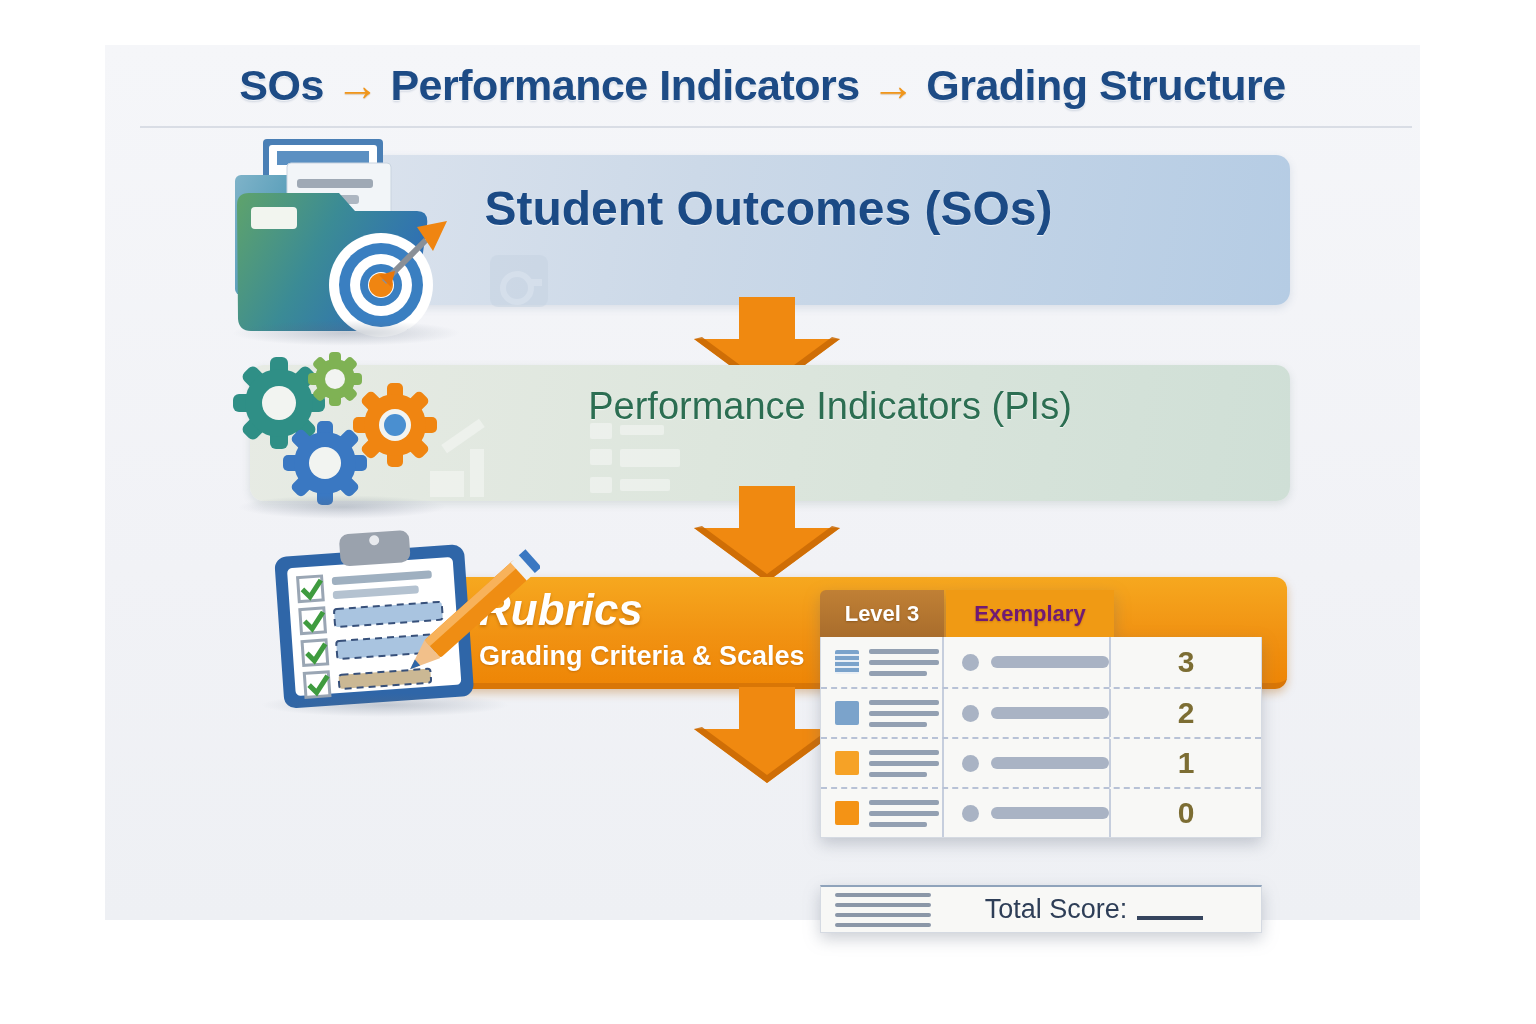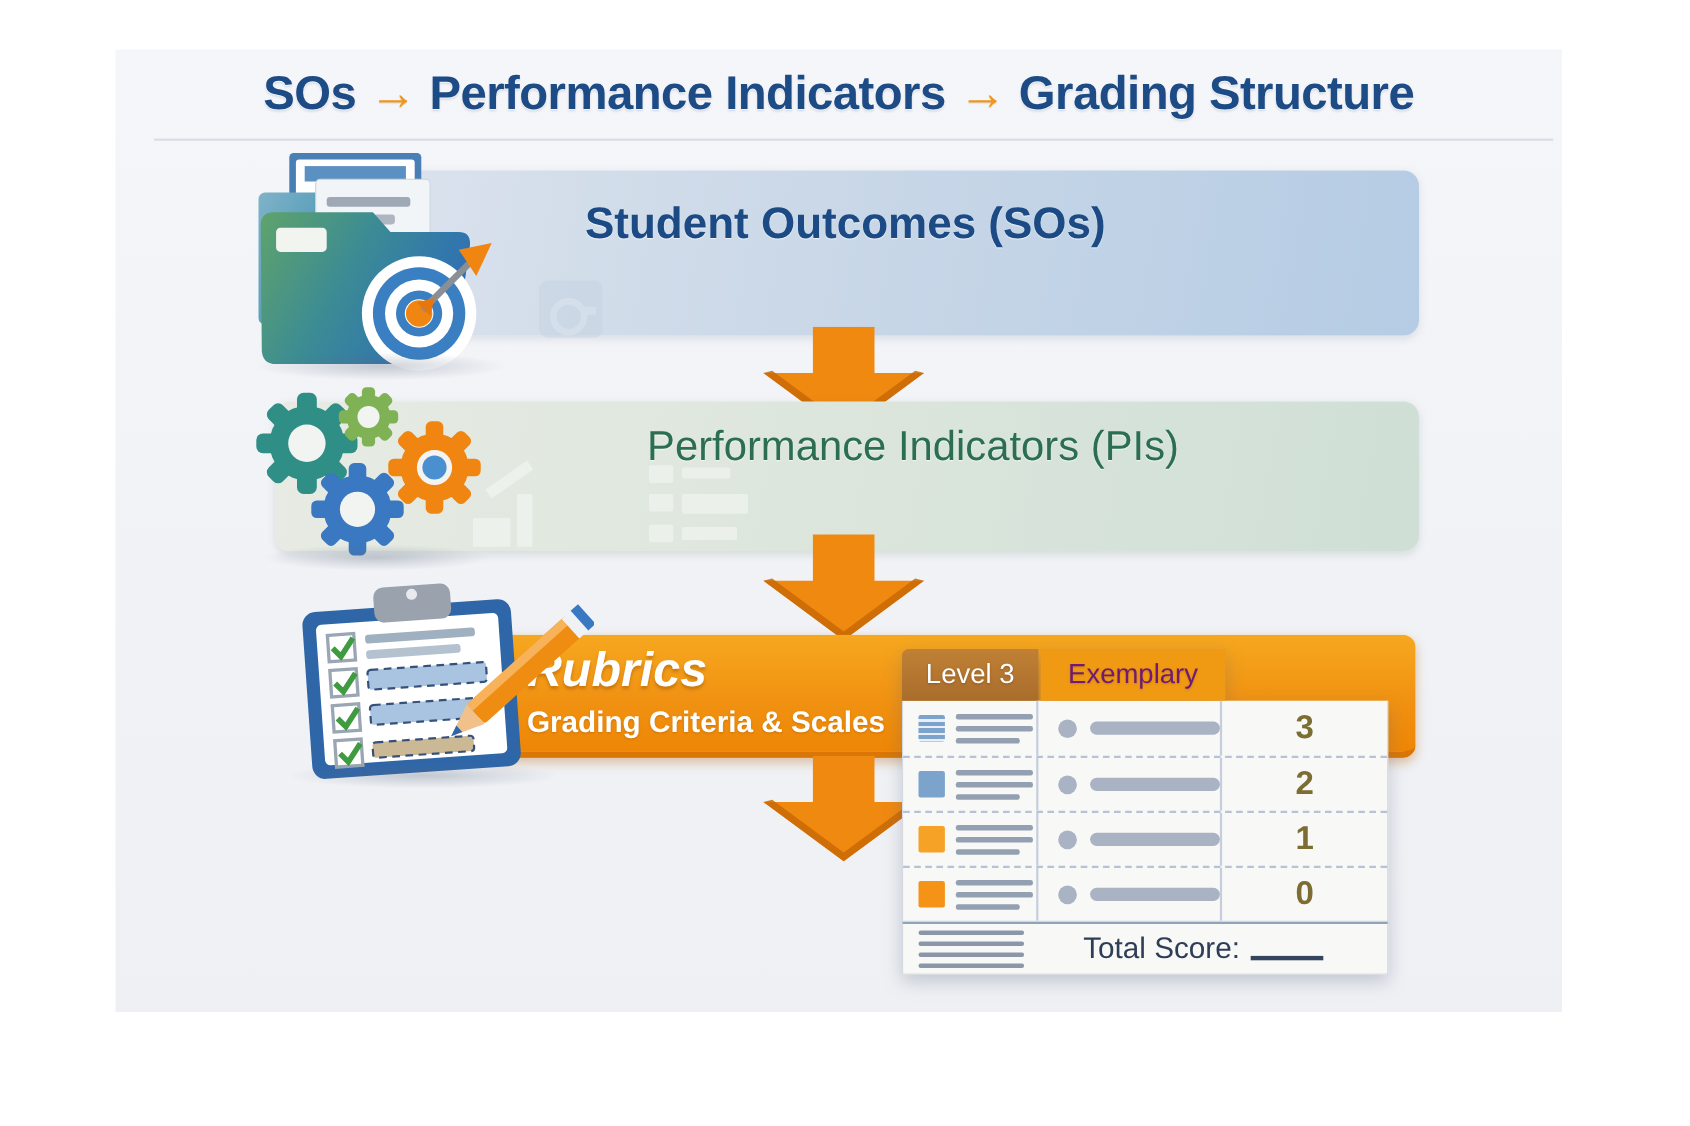--- a/index.html
+++ b/index.html
@@ -20,21 +20,21 @@
             background:linear-gradient(100deg,#dde4ee 0%,#ccd9e8 40%,#b5cce4 100%);
             box-shadow:0 3px 8px rgba(70,100,140,.15);}
   .band-pis{left:145px;top:320px;width:1040px;height:136px;
             background:linear-gradient(100deg,#e7ebe4 0%,#dde6dd 45%,#cfdfd6 100%);
             box-shadow:0 3px 8px rgba(70,100,90,.15);}
   .band-rubrics{left:338px;top:532px;width:844px;height:112px;
             background:linear-gradient(180deg,#f6a81f 0%,#f19212 55%,#ee8606 100%);
             border-bottom:6px solid #d97606;border-radius:12px;
             box-shadow:0 4px 10px rgba(180,100,10,.35);}
   .band-text{position:absolute;width:100%;text-align:center;}
-  .sos-title{top:26px;padding-right:43px;font-size:40px;font-weight:bold;color:#1b4a85;
+  .sos-title{top:26px;padding-right:43px;font-size:48px;font-weight:bold;color:#1b4a85;
              text-shadow:0 1px 1px rgba(255,255,255,.7);}
   .sos-sub{top:82px;padding-right:80px;font-size:28px;color:#51667a;}
   .pis-title{top:20px;padding-left:120px;font-size:38px;font-weight:normal;color:#2c6e52;
              text-shadow:0 1px 1px rgba(255,255,255,.7);}
   .pis-sub{top:74px;padding-left:120px;font-size:27px;color:#3d4d61;}
   .rub-title{position:absolute;left:36px;top:8px;font-size:44px;font-weight:bold;color:#ffffff;
              text-shadow:0 2px 3px rgba(150,80,0,.45);font-style:italic;}
   .rub-sub{position:absolute;left:36px;top:64px;font-size:27px;font-weight:bold;color:#ffffff;
              text-shadow:0 1px 2px rgba(150,80,0,.4);}
   
@@ -54,21 +54,21 @@
   .arrow-3{left:577px;top:642px;z-index:3;}
   
   .icon-box{position:absolute;z-index:5;}
   .folder-icon{left:116px;top:90px;}
   .gears-icon{left:112px;top:300px;}
   .clipboard-icon{left:140px;top:478px;z-index:6;}
   
   .rubric-table{position:absolute;left:715px;top:536px;width:442px;z-index:5;
                 filter:drop-shadow(0 6px 8px rgba(90,100,120,.3));}
   .rt-header{display:flex;height:56px;align-items:stretch;}
-  .rt-h{display:flex;align-items:center;justify-content:center;font-weight:normal;font-size:25px;}
+  .rt-h{display:flex;align-items:center;justify-content:center;font-weight:bold;font-size:22px;}
   .rt-h1{width:124px;margin-top:9px;color:#ffffff;
          background:linear-gradient(180deg,#c08035 0%,#a96d2c 100%);
          border-radius:6px 0 0 0;text-shadow:0 1px 2px rgba(90,50,0,.4);}
   .rt-h2{width:168px;margin-top:9px;color:#701a75;background:#f09a14;margin-left:2px;
          text-shadow:0 1px 2px rgba(150,80,0,.4);}
   .rt-h3{width:148px;color:#6b5b22;background:linear-gradient(180deg,#f8e0a4 0%,#f3d177 100%);
          border-radius:10px 10px 0 0;box-shadow:0 0 0 1px rgba(210,160,60,.5);}
   .rt-body{background:#f8f8f6;border:1px solid #d5dae2;border-top:none;}
   .rt-row{display:flex;height:50px;align-items:center;}
   .rt-row + .rt-row{border-top:2px dashed #b8c2d6;}
@@ -83,21 +83,21 @@
   .sq-orange1{background:#f6a226;}
   .sq-orange2{background:#f49315;}
   .mini-lines{display:flex;flex-direction:column;gap:6px;}
   .mini-lines i{display:block;height:5px;border-radius:2px;background:#93a0b2;}
   .mini-lines i:nth-child(1){width:70px;}
   .mini-lines i:nth-child(2){width:70px;}
   .mini-lines i:nth-child(3){width:58px;}
   .dot{width:17px;height:17px;border-radius:50%;background:#a9b3c4;flex:none;}
   .bar{width:118px;height:12px;border-radius:6px;background:#a9b3c4;}
   .rt-footer{display:flex;align-items:center;height:48px;background:#f8f8f6;
-             border:1px solid #d5dae2;border-top:2px solid #8fa3bb;padding:12px 14px;}
+             border:1px solid #d5dae2;border-top:2px solid #8fa3bb;padding:12px 14px;margin-top:47px;}
   .foot-lines{display:flex;flex-direction:column;gap:6px;margin-right:10px;}
   .foot-lines i{display:block;height:4px;width:96px;border-radius:2px;background:#8b97a8;}
   .total-wrap{flex:1;display:flex;align-items:center;justify-content:center;gap:10px;
               font-size:27px;color:#2e3e57;}
   .total-blank{width:66px;height:0;border-bottom:4px solid #36455e;transform:translateY(8px);}
   .icon-shadow{position:absolute;background:radial-gradient(ellipse at center,rgba(90,105,125,.30) 0%,rgba(90,105,125,0) 70%);border-radius:50%;}
 </style>
 </head>
 <body>
 

